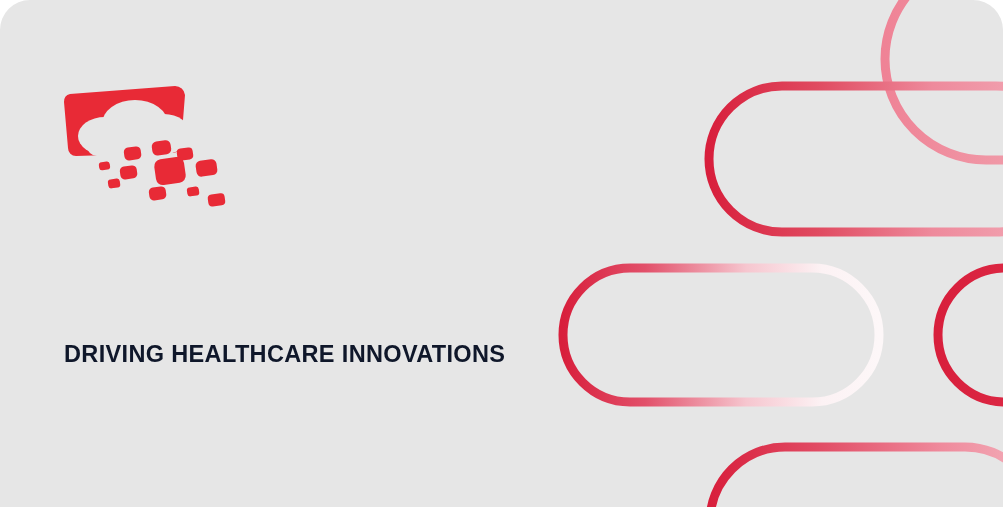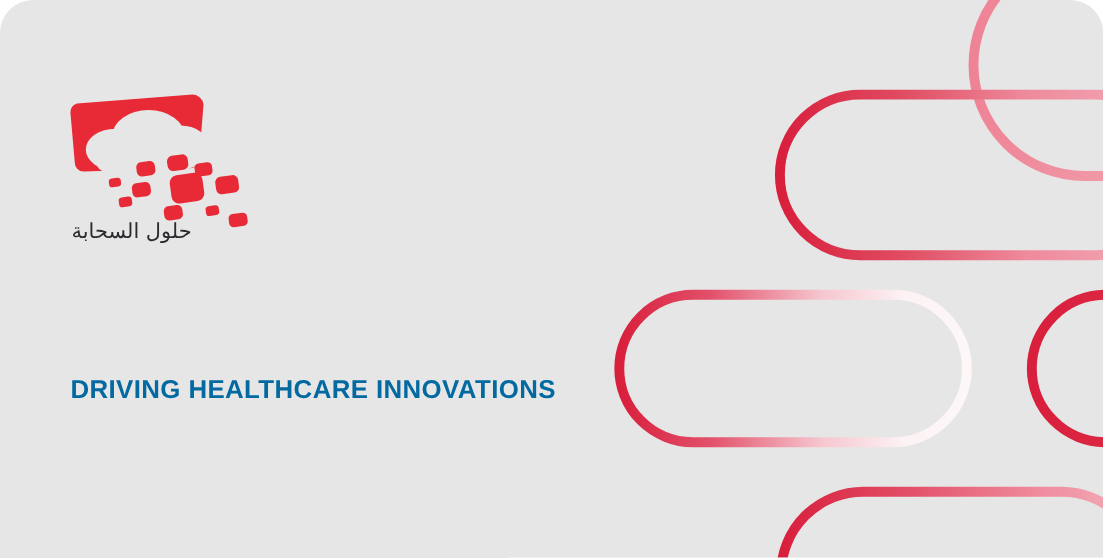--- a/index.html
+++ b/index.html
@@ -111,21 +111,21 @@
 
   
   #tagline {
     position: absolute;
     left: 64px;
     top: 341px;
     font-family: "Liberation Sans", sans-serif;
     font-weight: bold;
     font-size: 23.5px;
     letter-spacing: 0.35px;
-    color: #0369a1;
+    color: #0f172a;
     white-space: nowrap;
     margin: 0;
   }
 </style>
 </head>
 <body>
 
 <div id="banner-card">
 
   <svg id="decor-layer" viewBox="0 0 1003 507" width="1003" height="507" xmlns="http://www.w3.org/2000/svg">
@@ -208,19 +208,18 @@
         <rect x="92" y="74" width="30" height="26" rx="7" transform="rotate(-8 107 87)"></rect>
         <rect x="133" y="76" width="21" height="16" rx="5" transform="rotate(-8 143 84)"></rect>
         <rect x="45" y="95" width="12" height="9" rx="3" transform="rotate(-8 51 99)"></rect>
         <rect x="86" y="103" width="17" height="13" rx="4.5" transform="rotate(-8 94 109)"></rect>
         <rect x="124" y="103" width="12" height="9" rx="3" transform="rotate(-8 130 107)"></rect>
         <rect x="145" y="110" width="17" height="12" rx="4" transform="rotate(-8 153 116)"></rect>
       </g>
     </svg>
 
     <div id="wordmark">
-      <div class="arabic-name">حلول السحابة</div>
     </div>
   </div>
 
   <h1 id="tagline">DRIVING HEALTHCARE INNOVATIONS</h1>
 
 </div>
 
 </body></html>

